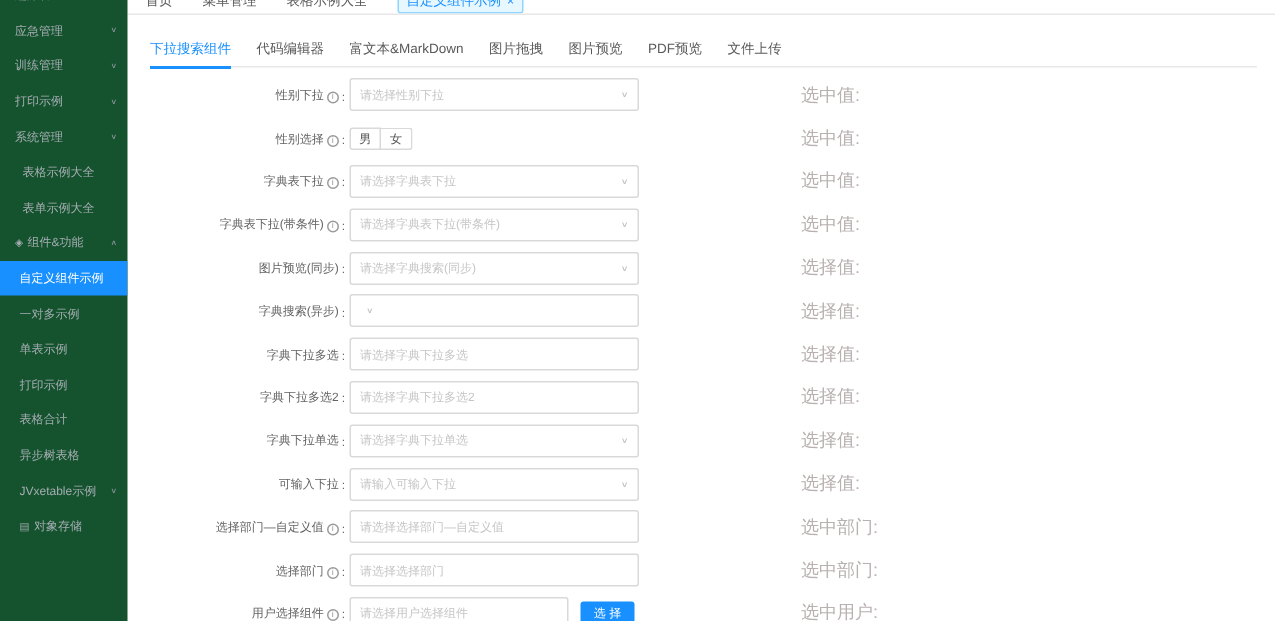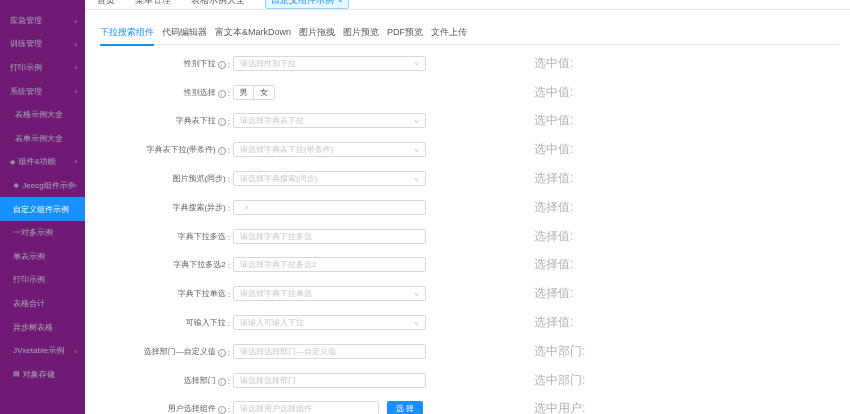--- a/index.html
+++ b/index.html
@@ -1,52 +1,52 @@
 <!DOCTYPE html>
 <html><head>
 <meta charset="utf-8">
 <style>
   * { margin:0; padding:0; box-sizing:border-box; font-family:"Liberation Sans", sans-serif; }
   html,body { width:850px; height:414px; overflow:hidden; background:#fff; }
   body { position:relative; }
 
   
-  .sidebar { position:absolute; left:0; top:0; width:85px; height:414px; background:#701a75; overflow:hidden; z-index:5; }
+  .sidebar { position:absolute; left:0; top:0; width:85px; height:414px; background:#14532d; overflow:hidden; z-index:5; }
   .sitem { height:23.6px; display:flex; align-items:center; padding:0 7px 0 10px; color:#a6adb4; font-size:8px; cursor:pointer; white-space:nowrap; }
   .sitem .slbl { flex:0 1 auto; overflow:hidden; }
   .sitem .schev { margin-left:auto; font-size:6px; color:#8f98a0; transform:scaleY(.8); }
   .sitem .sicon { margin-right:3px; font-size:7px; }
   .sitem.lv2 { padding-left:15px; }
   .sitem.lv3 { padding-left:13px; }
   .sitem.clipped { margin-top:-15px; }
   .sitem.active { background:#1890ff; color:#fff; }
 
   
   .main { position:absolute; left:85px; top:0; right:0; bottom:0; background:#fff; }
 
   
   .tabbar { position:absolute; left:0; right:0; top:0; height:10px; border-bottom:1px solid #e8e8e8; overflow:hidden; background:#fff; }
   .tabbar-inner { display:flex; gap:20px; padding-left:12px; margin-top:-10px; align-items:center; height:20px; }
   .ttab { font-size:9px; color:#595959; cursor:pointer; white-space:nowrap; }
   .ttab.active { color:#1890ff; background:#e6f7ff; border:1px solid #91d5ff; border-radius:2px; padding:1px 5px; display:flex; gap:4px; align-items:center; }
   .ttab .tclose { font-size:8px; color:#1890ff; }
 
   
-  .ctabs { position:absolute; left:15px; right:12px; top:26px; height:19px; border-bottom:1px solid #e8e8e8; display:flex; gap:8px; align-items:flex-start; }
+  .ctabs { position:absolute; left:15px; right:12px; top:26px; height:19px; border-bottom:1px solid #e8e8e8; display:flex; gap:17px; align-items:flex-start; }
   .ctab { font-size:9px; color:#595959; padding-bottom:5px; cursor:pointer; white-space:nowrap; }
   .ctab.active { color:#1890ff; border-bottom:2px solid #1890ff; }
 
   
   .form { position:absolute; left:0; top:49px; right:0; }
   .frow { position:relative; display:flex; align-items:center; height:28.8px; }
   .flabel { width:148px; display:flex; justify-content:flex-end; align-items:flex-end; gap:2px; font-size:8px; color:#636363; padding-right:3px; white-space:nowrap; }
   .info { display:inline-flex; width:8px; height:8px; border:1px solid #9a9a9a; border-radius:50%; color:#9a9a9a; font-size:6px; line-height:6px; align-items:center; justify-content:center; flex:none; }
   .info::before { content:"i"; }
   .colon { color:#636363; }
-  .fcontrol { width:193px; height:15px; border:1px solid #d9d9d9; border-radius:2px; background:#fff; display:flex; align-items:center; padding:0 6px; position:relative; cursor:pointer; }
+  .fcontrol { width:193px; height:22px; border:1px solid #d9d9d9; border-radius:2px; background:#fff; display:flex; align-items:center; padding:0 6px; position:relative; cursor:pointer; }
   .fcontrol .ph { font-size:8px; color:#c6c6c6; white-space:nowrap; overflow:hidden; flex:1; }
   .fcontrol .chev { font-size:7px; color:#bfbfbf; transform:scaleY(.75); margin-left:4px; }
   .radio-group { display:flex; height:15px; }
   .radio-btn { min-width:21px; padding:0 5px; height:15px; border:1px solid #d9d9d9; background:#fff; font-size:8px; color:#555; display:flex; align-items:center; justify-content:center; cursor:pointer; }
   .radio-btn + .radio-btn { border-left:none; }
   .radio-btn:first-child { border-radius:2px 0 0 2px; }
   .radio-btn:last-child { border-radius:0 2px 2px 0; }
   .fvalue { position:absolute; left:449px; font-size:12px; color:#b9b0b0; white-space:nowrap; }
   .frow.short .fcontrol { width:146px; }
   .sel-btn { width:36px; height:15px; margin-left:8px; background:#1890ff; color:#fff; border:none; border-radius:2px; font-size:8px; display:flex; align-items:center; justify-content:center; cursor:pointer; }
@@ -78,25 +78,20 @@
       <span class="slbl">表格示例大全</span>
     </div>
   <div class="sitem lv2">
       <span class="slbl">表单示例大全</span>
     </div>
   <div class="sitem">
       <span class="sicon">◈</span>
       <span class="slbl">组件&amp;功能</span>
       <span class="schev">∧</span>
     </div>
-  <div class="sitem lv3">
-      <span class="sicon">❖</span>
-      <span class="slbl">Jeecg组件示例</span>
-      <span class="schev">∧</span>
-    </div>
   <div class="sitem lv3 active">
       <span class="slbl">自定义组件示例</span>
     </div>
   <div class="sitem lv3">
       <span class="slbl">一对多示例</span>
     </div>
   <div class="sitem lv3">
       <span class="slbl">单表示例</span>
     </div>
   <div class="sitem lv3">

